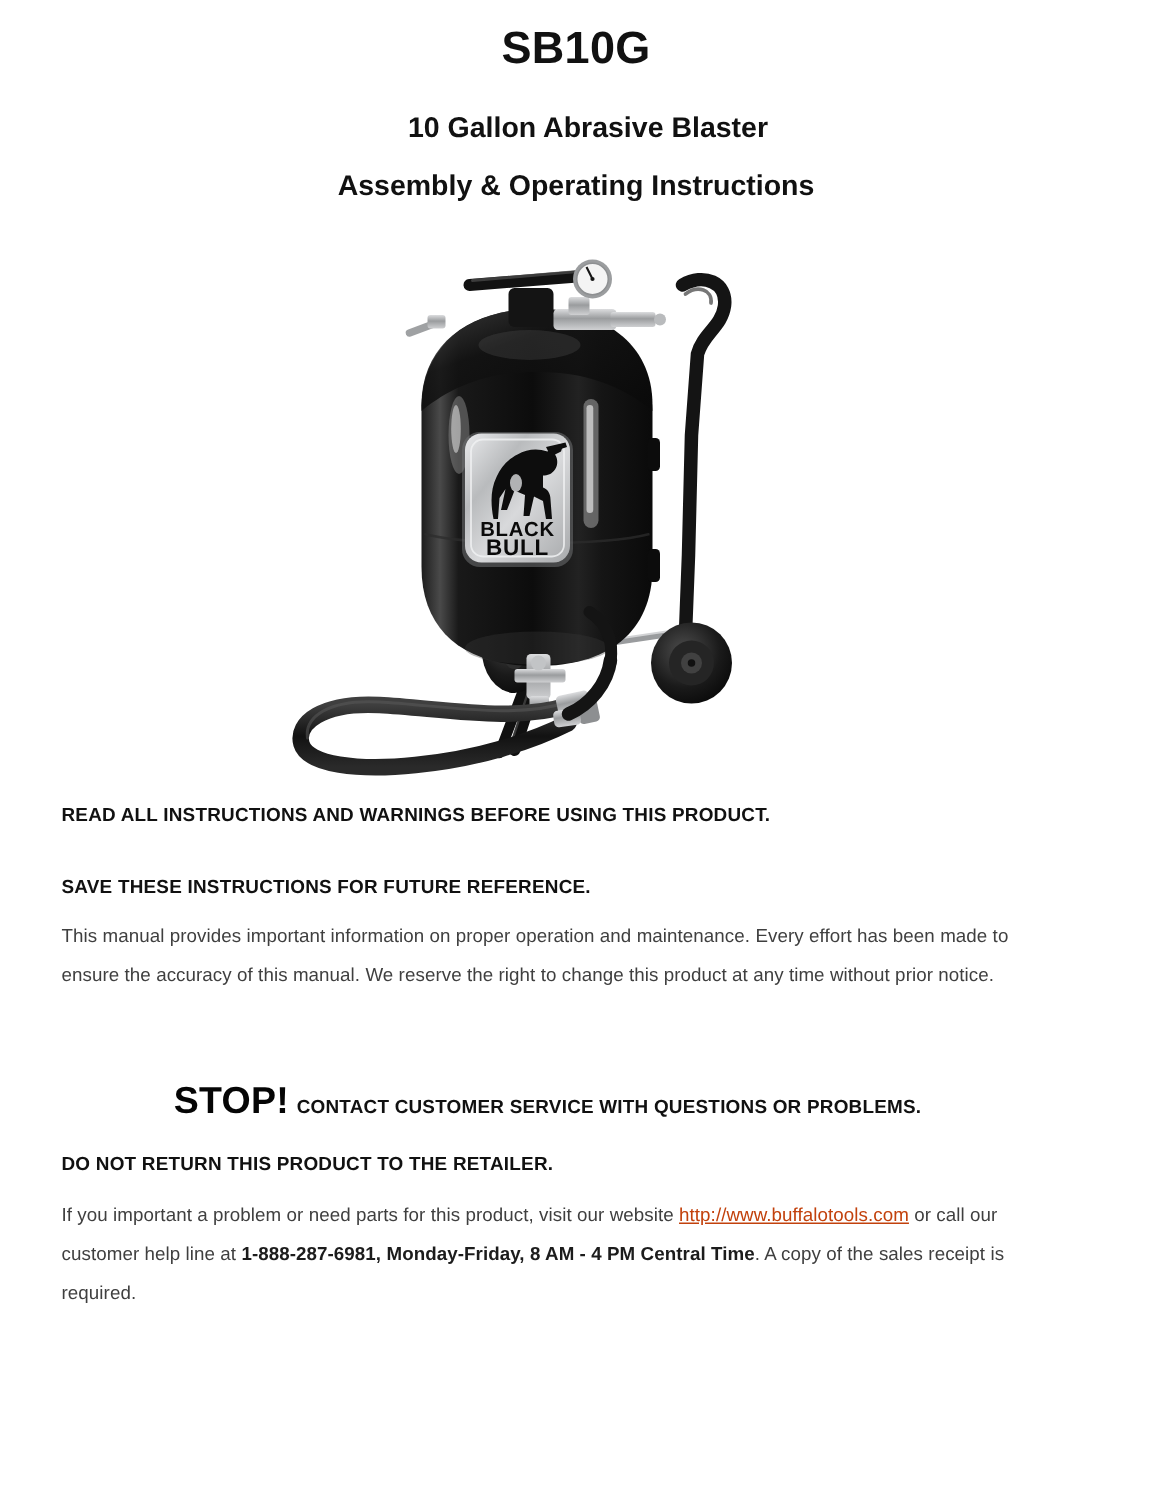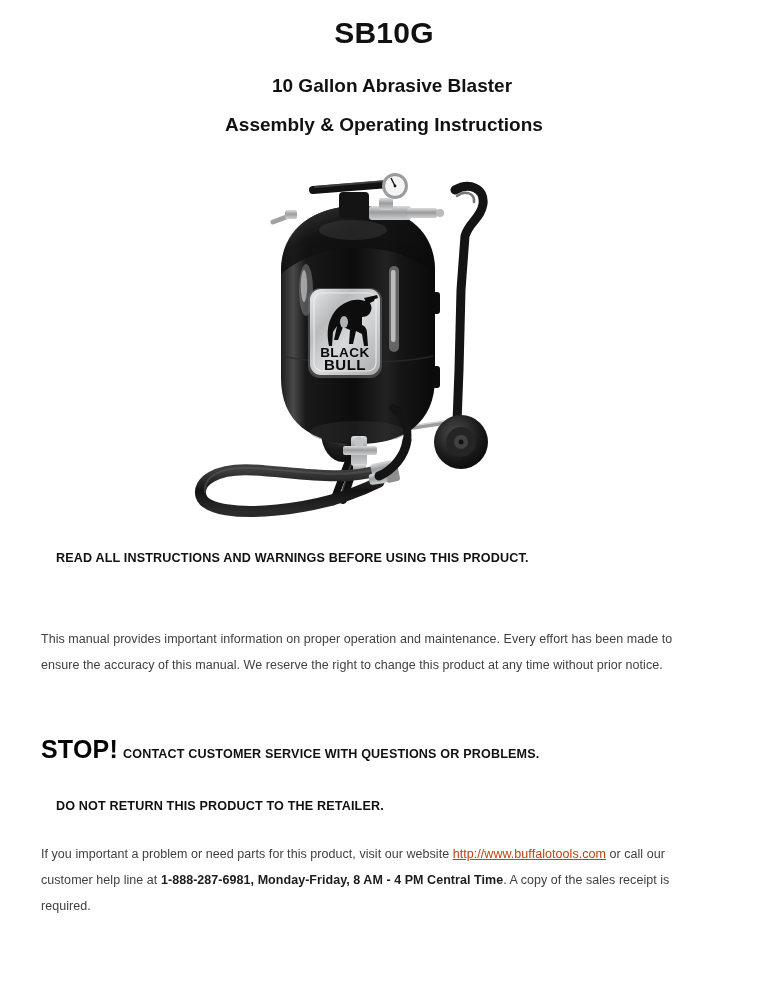--- a/index.html
+++ b/index.html
@@ -70,41 +70,42 @@
     position: absolute;
     left: 41px;
     top: 536px;
     width: 648px;
   }
   .head-bold {
     font-size: 12.6px;
     font-weight: bold;
     color: #111111;
     letter-spacing: 0.15px;
-    margin: 15px;
+    margin: 0;
     line-height: 1.25;
   }
   .gap-a { height: 32px; }
   .gap-b { height: 12px; }
   .gap-c { height: 56px; }
   .gap-d { height: 20px; }
   .gap-e { height: 12px; }
 
   p.para {
     font-size: 12.5px;
     color: #3f3f3f;
     line-height: 26px;
     margin: 0;
     letter-spacing: 0.05px;
   }
 
   .stop-line {
     margin: 0;
     line-height: 1.2;
     white-space: nowrap;
+    text-align: center;
   }
   .stop-word {
     font-size: 25px;
     font-weight: bold;
     color: #050505;
     letter-spacing: 0.2px;
   }
   .stop-rest {
     font-size: 12.6px;
     font-weight: bold;
@@ -310,20 +311,21 @@
       </g>
     </svg>
   </div>
 
   <div class="content">
 
     <div class="head-bold">READ ALL INSTRUCTIONS AND WARNINGS BEFORE USING THIS PRODUCT.</div>
 
     <div class="gap-a"></div>
 
+    <div class="head-bold">SAVE THESE INSTRUCTIONS FOR FUTURE REFERENCE.</div>
 
     <div class="gap-b"></div>
 
     <p class="para">This manual provides important information on proper operation and maintenance. Every effort has been made to ensure the accuracy of this manual. We reserve the right to change this product at any time without prior notice.</p>
 
     <div class="gap-c"></div>
 
     <p class="stop-line">
       <span class="stop-word">STOP!</span><span class="stop-rest">CONTACT CUSTOMER SERVICE WITH QUESTIONS OR PROBLEMS.</span>
     </p>

